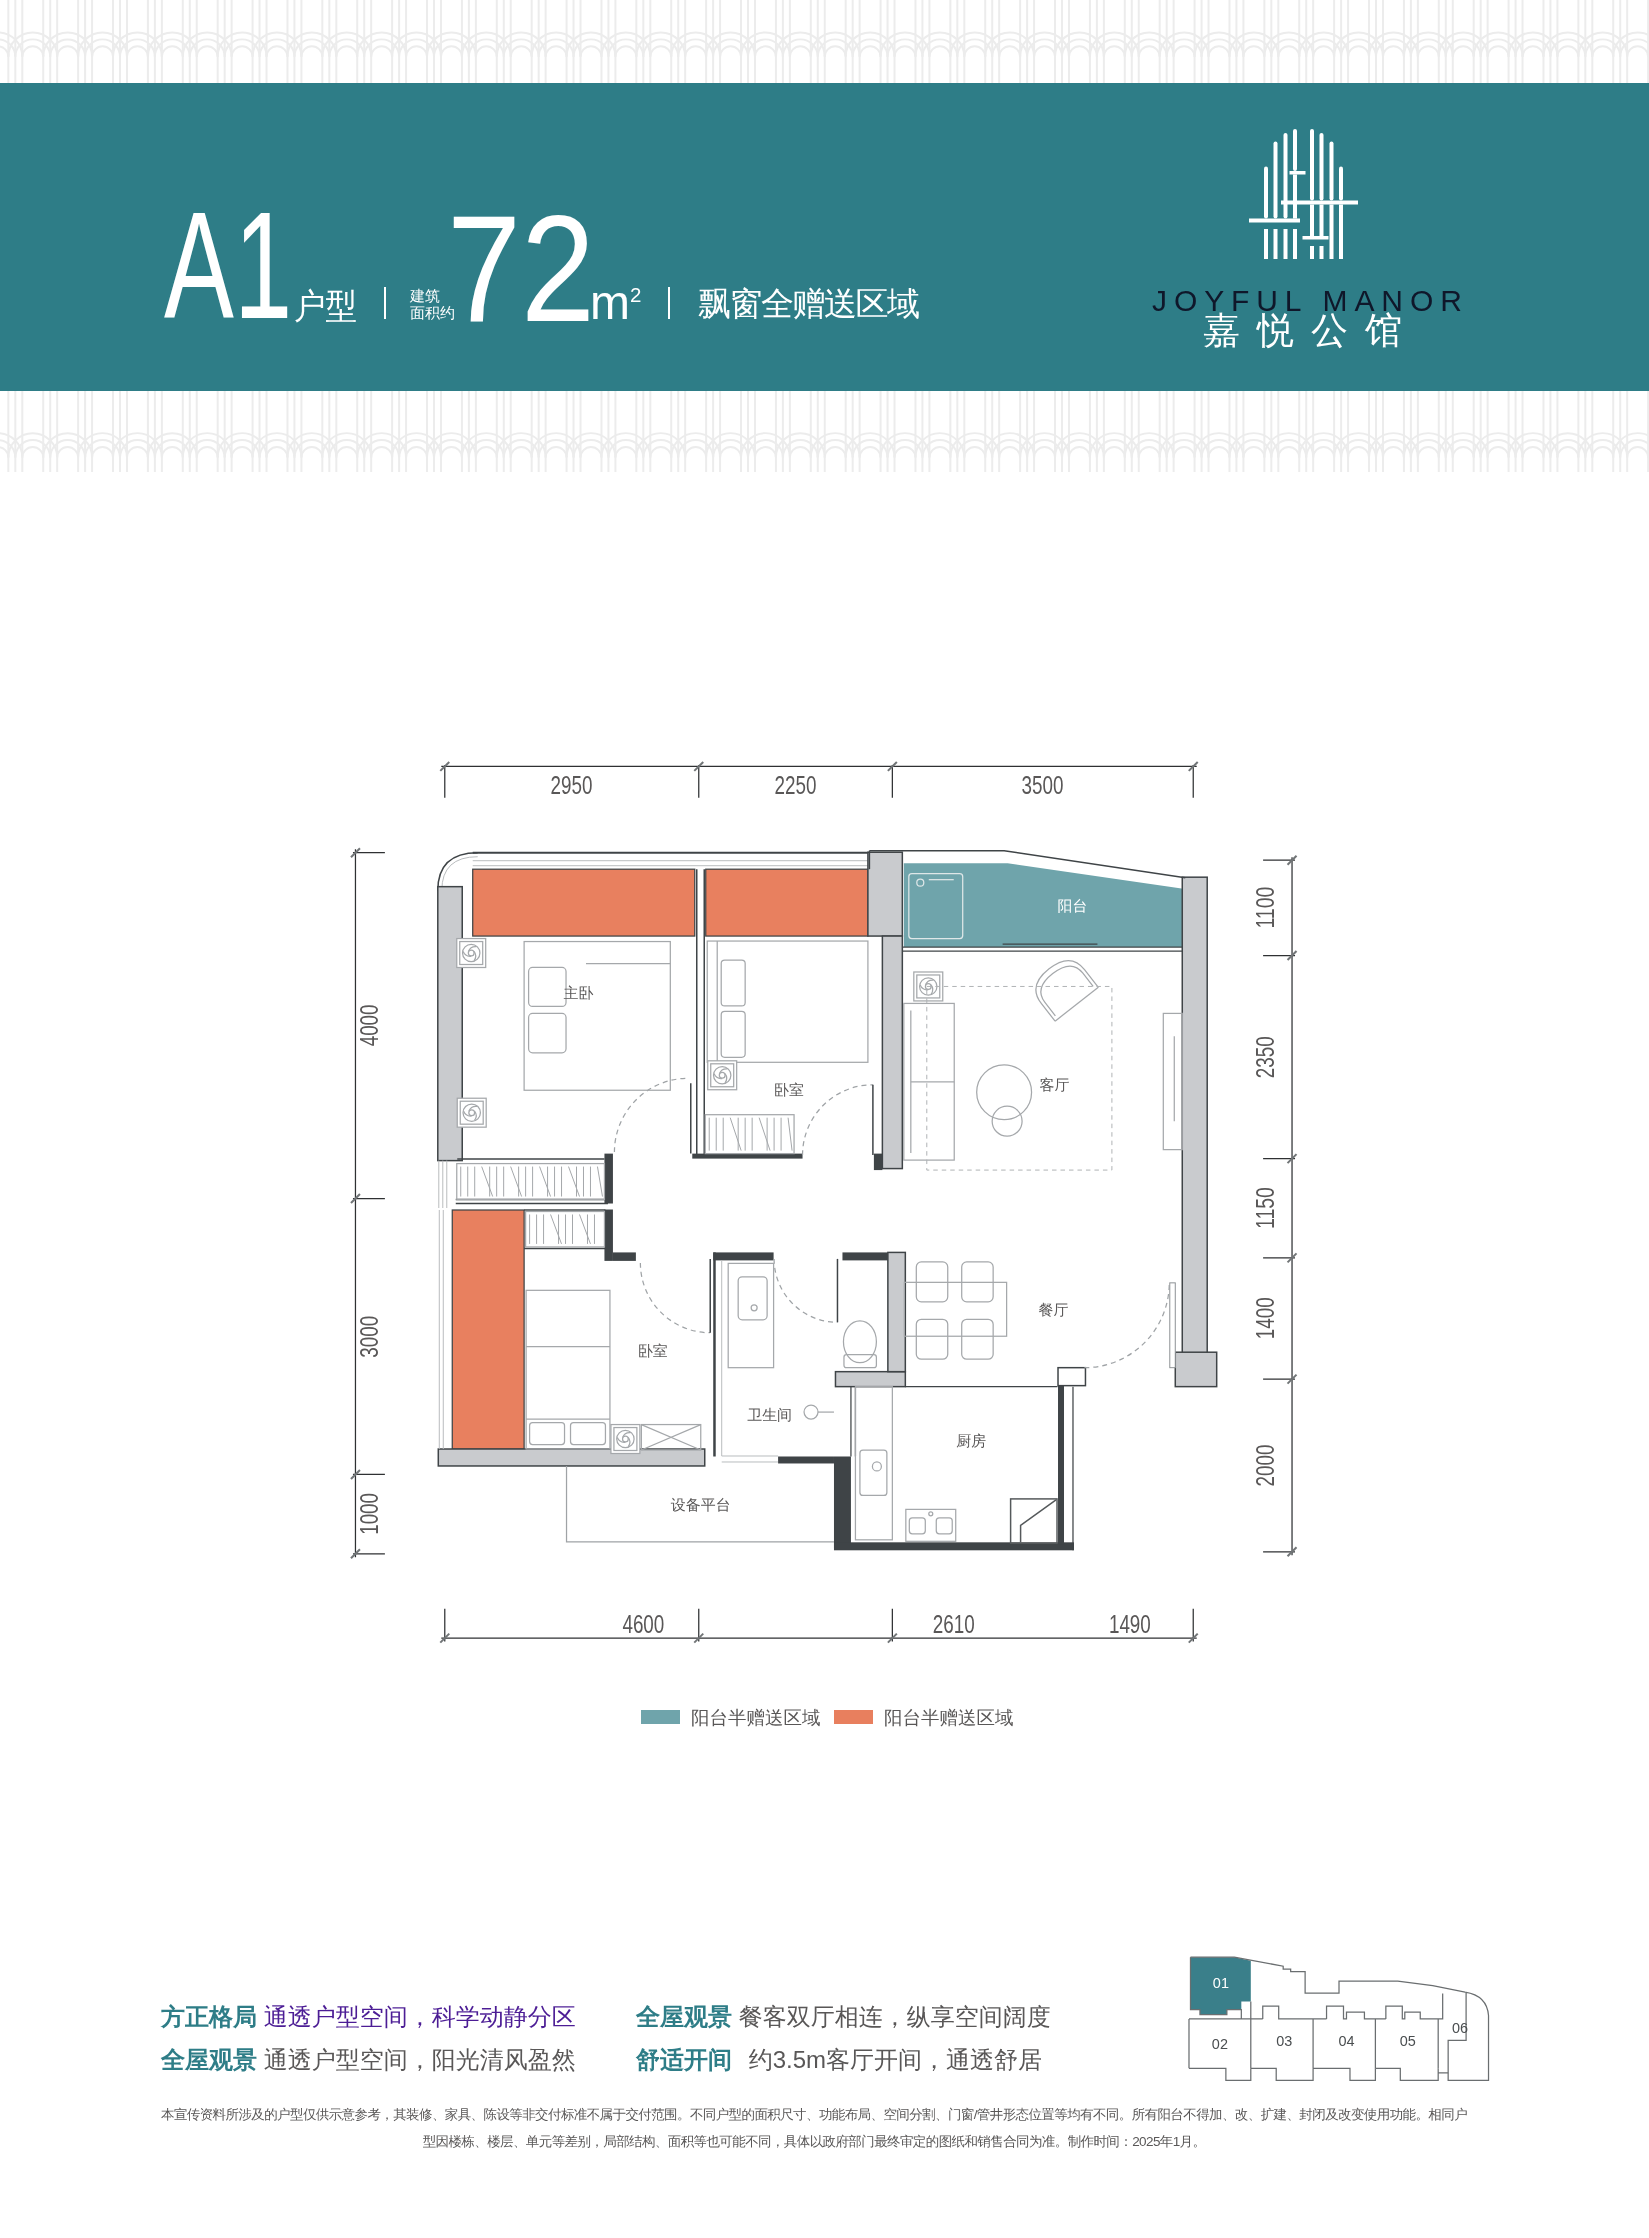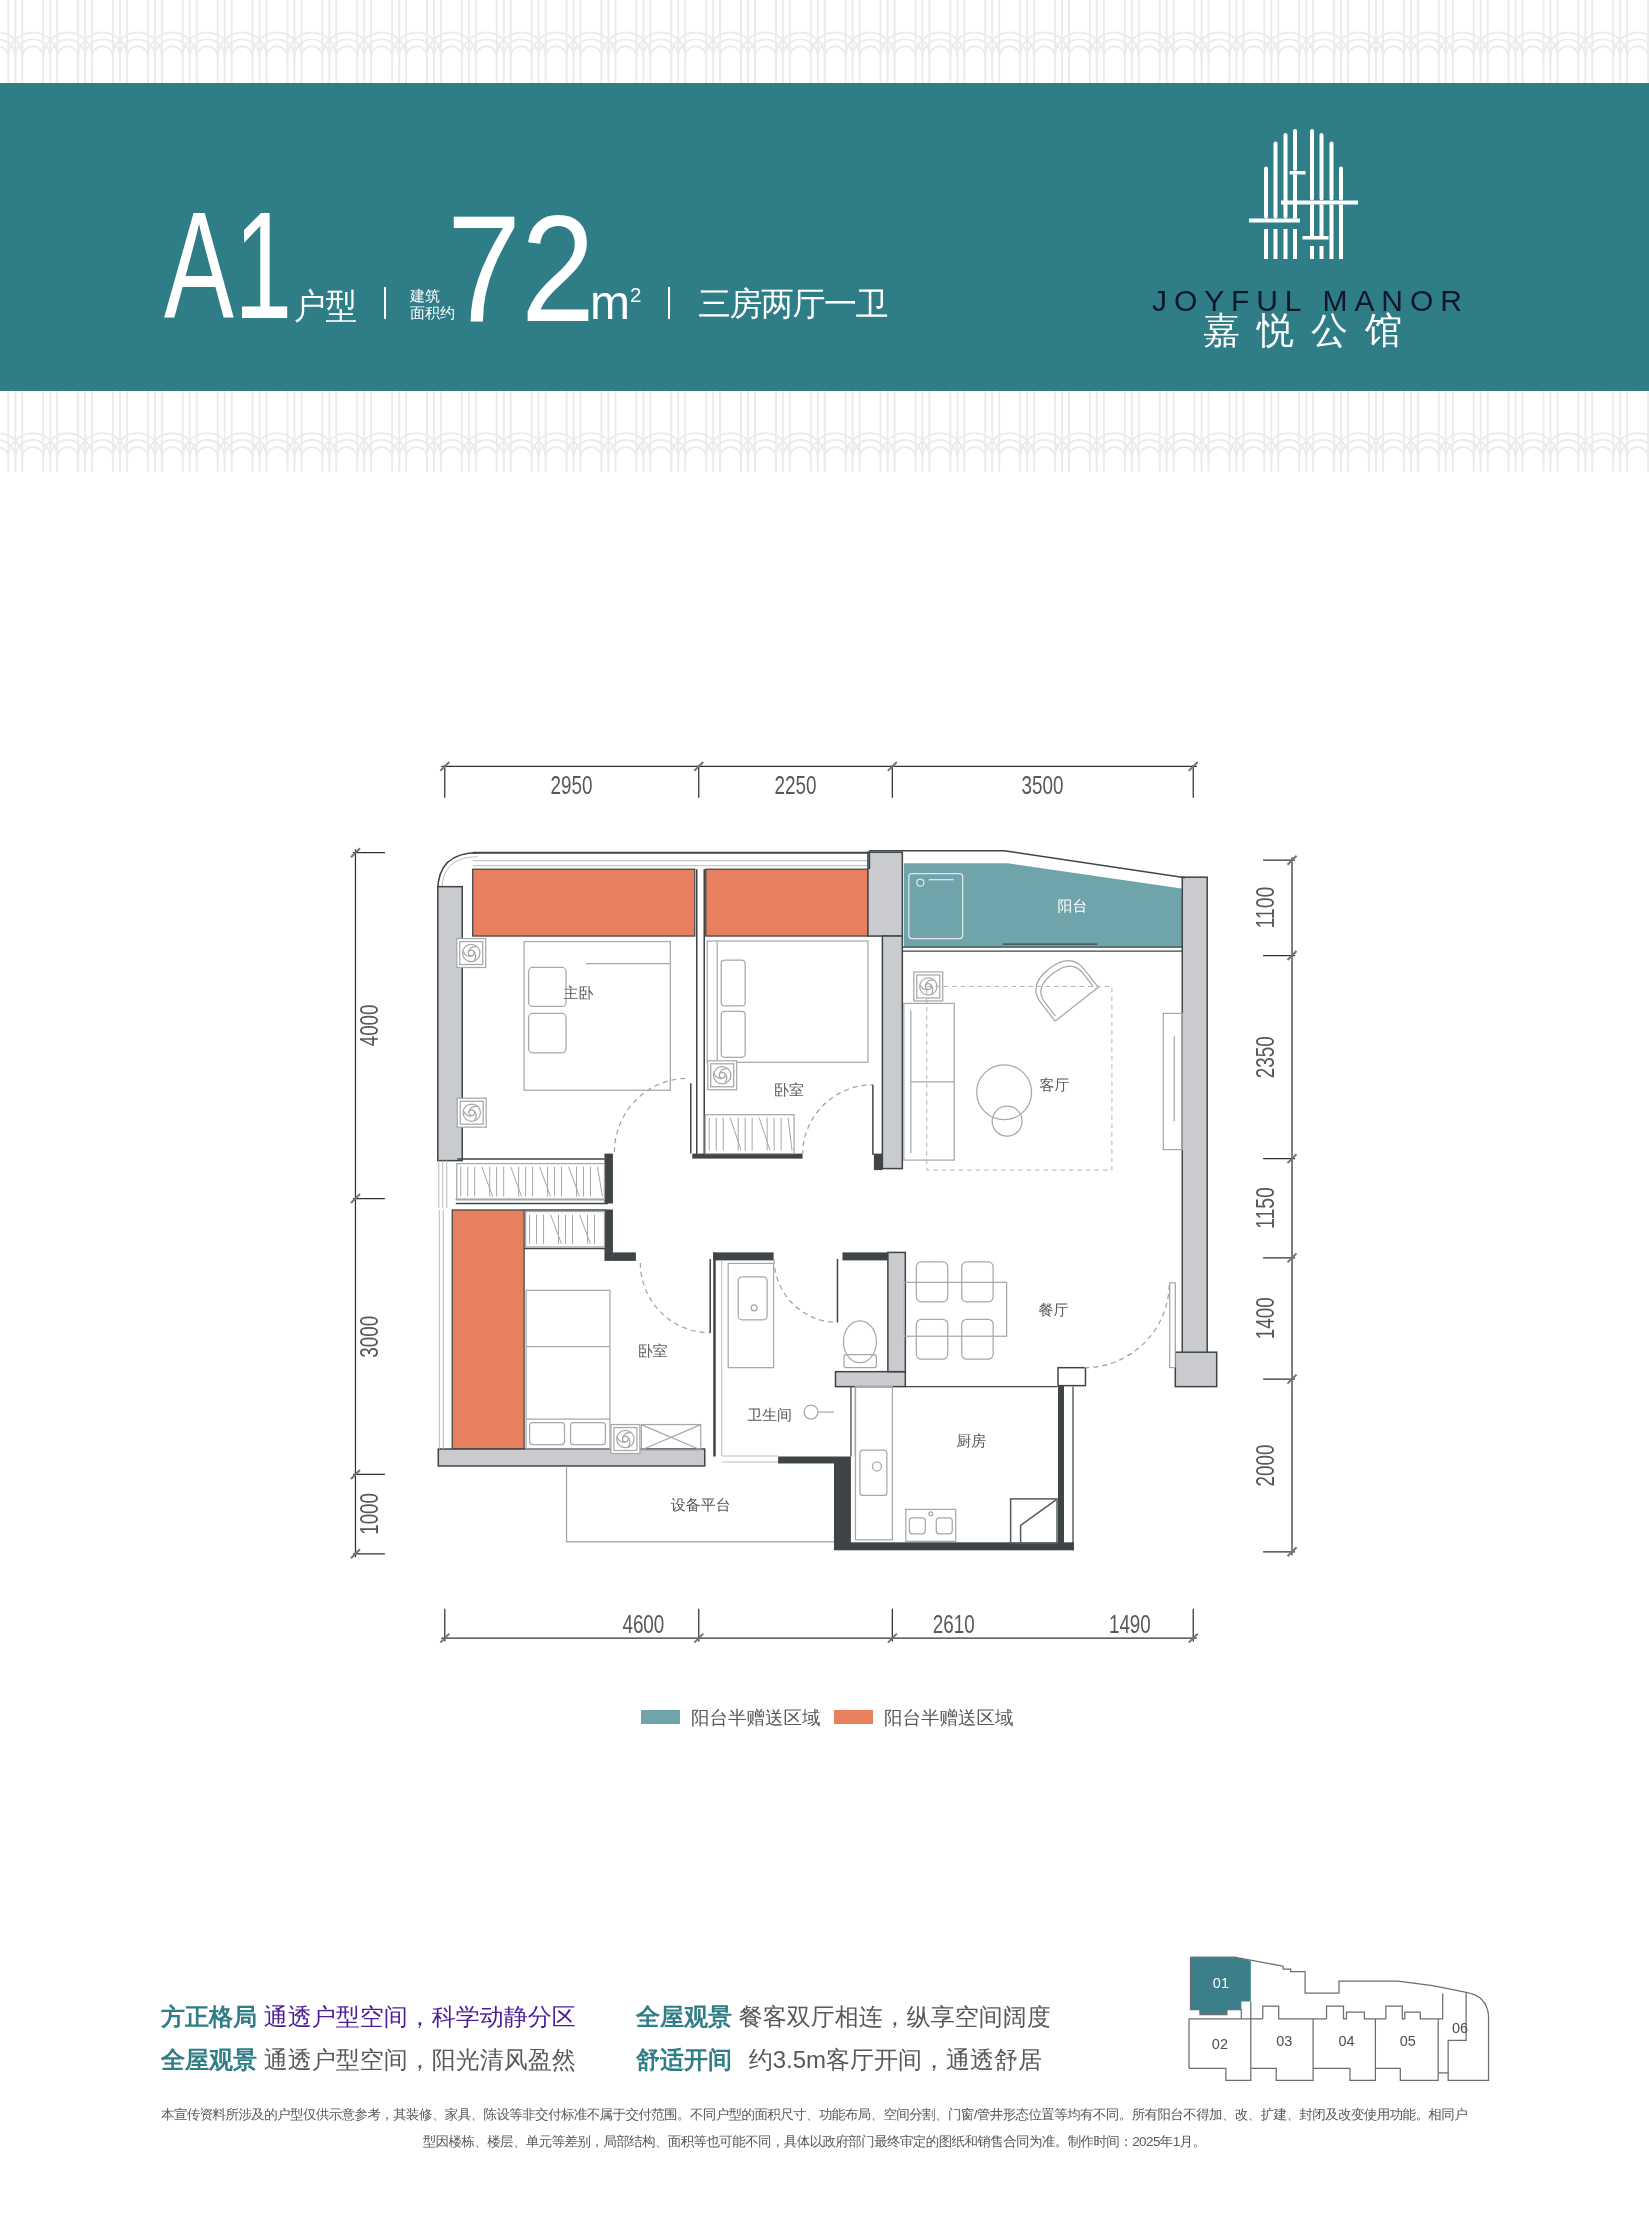--- a/index.html
+++ b/index.html
@@ -454,21 +454,21 @@
 <div class="abs" style="left:0;top:83px;width:1650px;height:308px;background:#2e7d87;"></div>
 
 <div class="abs" style="left:164px;top:188px;color:#fff;font-size:153px;line-height:153px;transform:scaleX(0.685);transform-origin:0 0;white-space:nowrap;">A1</div>
 <div class="abs" style="left:294px;top:288px;color:#fff;font-size:35px;line-height:35px;transform:scaleX(0.9);transform-origin:0 0;white-space:nowrap;">户型</div>
 <div class="abs" style="left:384px;top:287px;width:2px;height:32px;background:#fff;"></div>
 <div class="abs" style="left:410px;top:288px;color:#fff;font-size:15px;line-height:16.5px;">建筑<br>面积约</div>
 <div class="abs" style="left:447px;top:192px;color:#fff;font-size:152px;line-height:152px;transform:scaleX(0.875);transform-origin:0 0;white-space:nowrap;">72</div>
 <div class="abs" style="left:590px;top:279px;color:#fff;font-size:48px;line-height:48px;">m</div>
 <div class="abs" style="left:630px;top:285px;color:#fff;font-size:20.5px;line-height:20.5px;">2</div>
 <div class="abs" style="left:668px;top:287px;width:2px;height:32px;background:#fff;"></div>
-<div class="abs" style="left:698px;top:287px;color:#fff;font-size:33px;line-height:33px;letter-spacing:-1.5px;white-space:nowrap;">三房两厅一卫</div>
+<div class="abs" style="left:698px;top:287px;color:#fff;font-size:33px;line-height:33px;letter-spacing:-1.5px;white-space:nowrap;">飘窗全赠送区域</div>
 
 <svg class="abs" style="left:1249px;top:128px" width="109" height="134" viewBox="0 0 218 268" id="logomark">
     <g fill="#ffffff">
 <rect x="64" y="145" width="154" height="8"></rect>
 <rect x="0" y="181" width="102" height="8"></rect>
 <rect x="81" y="86" width="32" height="7"></rect>
 <rect x="107" y="216" width="52" height="7"></rect>
 <rect x="30" y="77" width="8" height="104" rx="4"></rect>
 <rect x="49" y="27" width="8" height="154" rx="4"></rect>
 <rect x="69" y="10" width="8" height="171" rx="4"></rect>

